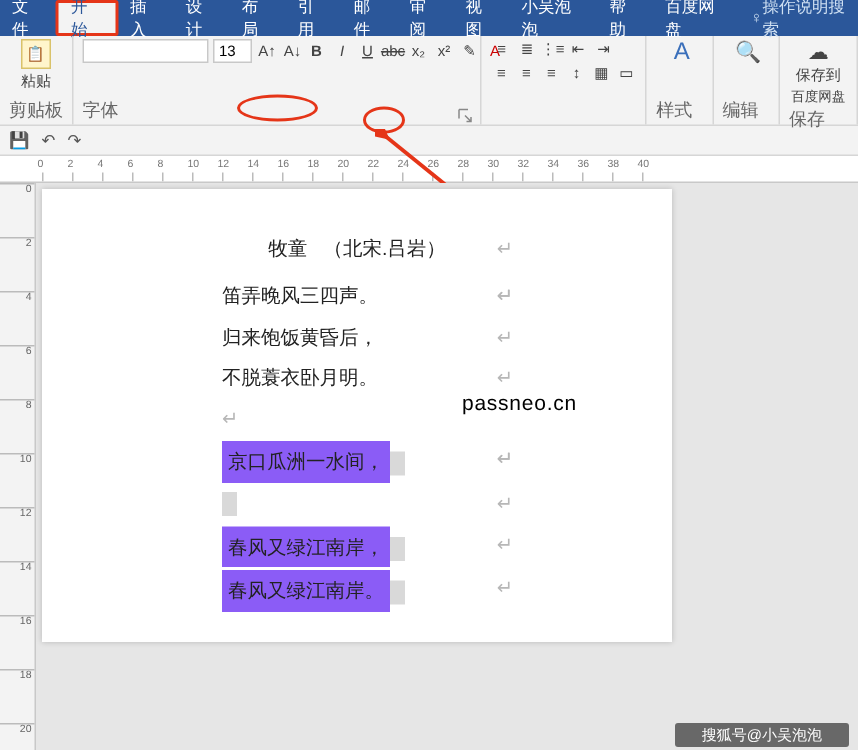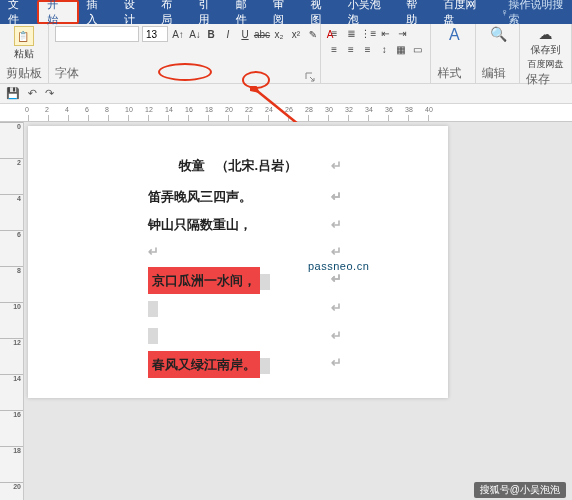--- a/index.html
+++ b/index.html
@@ -17,34 +17,34 @@
   .launcher svg { width:10px; height:10px; }
   .big-btn { display:flex; flex-direction:column; align-items:center; justify-content:center; font-size:10px; color:#444; gap:1px; min-width:34px; }
   .big-btn .ico { width:20px; height:20px; display:flex; align-items:center; justify-content:center; background:#fff5cc; border:1px solid #d9c26a; }
   .fontrow { display:flex; align-items:center; gap:3px; }
   .fontrow input { font-size:10px; height:16px; border:1px solid #c8c8c8; background:#fff; padding:0 3px; }
   .mini { width:14px; height:14px; font-size:10px; color:#444; display:flex; align-items:center; justify-content:center; }
   .qat { background:#f3f3f3; height:20px; border-bottom:1px solid #d6d6d6; display:flex; align-items:center; padding:0 6px; gap:8px; font-size:11px; color:#555; }
   .ruler-area { background:#fff; height:18px; border-bottom:1px solid #c8c8c8; position:relative; font-size:7px; color:#777; display:flex; align-items:flex-end; padding-left:28px; overflow:hidden; }
   .ruler-tick { width:20px; border-left:1px solid #bbb; height:6px; position:relative; }
   .ruler-tick span { position:absolute; top:-9px; left:-4px; }
-  .doc-area { position:absolute; top:122px; left:0; right:0; bottom:0; background:#e6e6e6; overflow:hidden;font-weight:bold; }
+  .doc-area { position:absolute; top:122px; left:0; right:0; bottom:0; background:#e6e6e6; overflow:hidden; }
   .vruler { position:absolute; left:0; top:0; bottom:0; width:24px; background:#f3f3f3; border-right:1px solid #c8c8c8; font-size:7px; color:#666; }
   .vtick { position:absolute; left:0; right:0; border-top:1px solid #bbb; text-align:right; padding-right:2px; }
   .page { position:absolute; left:28px; top:4px; width:420px; background:#fff; box-shadow:0 0 4px rgba(0,0,0,.2); padding:26px 120px 20px 120px; font-family: "SimSun","宋体",serif; font-size:13px; line-height:2.1; color:#222; }
   .page .title { text-align:center; margin-bottom:4px; }
   .page .para { position:relative; }
   .page .para .ret { color:#b7b7b7; position:absolute; right:-14px; }
   .poem2-title { background:#d9d9d9; display:inline-block; padding:0 4px; }
-  .poem2-line { background:#ef4444; display:inline-block; padding:0 4px; margin-top:2px; }
+  .poem2-line { background:#8b5cf6; display:inline-block; padding:0 4px; margin-top:2px; }
   .sel-tail { display:inline-block; width:10px; height:16px; background:#d9d9d9; vertical-align:middle; }
   .annot-arrow { position:absolute; top:86px; left:250px; color:#e53518; pointer-events:none; }
   .annot-text { position:absolute; top:146px; left:330px; color:#e53518; font-size:18px; font-weight:500; }
-  .watermark { position:absolute; top:260px; left:308px; color:#0c4a6e; font-size:11px; letter-spacing:.5px; }
-  .footer-credit { position:absolute; bottom:2px; right:6px; background:rgba(0,0,0,.55); color:#fff; font-size:10px; padding:1px 6px; border-radius:2px; }
+  .watermark { position:absolute; top:260px; left:308px; color:#000000; font-size:14px; letter-spacing:.5px; }
+  .footer-credit { position:absolute; bottom:2px; right:6px; background:rgba(0,0,0,.55); color:#fff; font-size:10px; padding:1px 18px; border-radius:2px; }
   .ellipse { position:absolute; border:2px solid #e53518; border-radius:50%; pointer-events:none; }
 </style>
 </head>
 <body>
 
 <div class="menubar">
   <div class="menu-tab file">文件</div>
   <div class="menu-tab active highlight-red">开始</div>
   <div class="menu-tab">插入</div>
   <div class="menu-tab">设计</div>
@@ -242,25 +242,25 @@
       <div class="vtick" style="top: 288px;">16</div>
       <div class="vtick" style="top: 324px;">18</div>
       <div class="vtick" style="top: 360px;">20</div>
     </div>
   <div class="page">
     <div class="title para">
       <span>牧童</span>&nbsp;&nbsp;&nbsp;<span>（北宋.吕岩）</span><span class="ret">↵</span>
     </div>
     <div class="para"><span class="ret">↵</span></div>
     <div class="para"><span>笛弄晚风三四声。</span><span class="ret">↵</span></div>
-    <div class="para"><span>钟山只隔数重山，</span><span class="ret">↵</span></div>
-    <div class="para"><span class="ret">↵</span></div>
+    <div class="para"><span>归来饱饭黄昏后，</span><span class="ret">↵</span></div>
+    <div class="para"><span>不脱蓑衣卧月明。</span><span class="ret">↵</span></div>
     <div class="para"><span class="ret" style="position:static">↵</span></div>
     <div class="para"><span class="ret">↵</span></div>
     <div class="para"><span class="poem2-line">京口瓜洲一水间，</span><span class="sel-tail"></span><span class="ret">↵</span></div>
     <div class="para"><span class="sel-tail"></span><span class="ret">↵</span></div>
-    <div class="para"><span class="sel-tail"></span><span class="ret">↵</span></div>
+    <div class="para"><span class="poem2-line">春风又绿江南岸，</span><span class="sel-tail"></span><span class="ret">↵</span></div>
     <div class="para"><span class="poem2-line">春风又绿江南岸。</span><span class="sel-tail"></span><span class="ret">↵</span></div>
   </div>
 </div>
 
 <div class="watermark">passneo.cn</div>
 <div class="footer-credit">搜狐号@小吴泡泡</div>
 
 </body></html>

